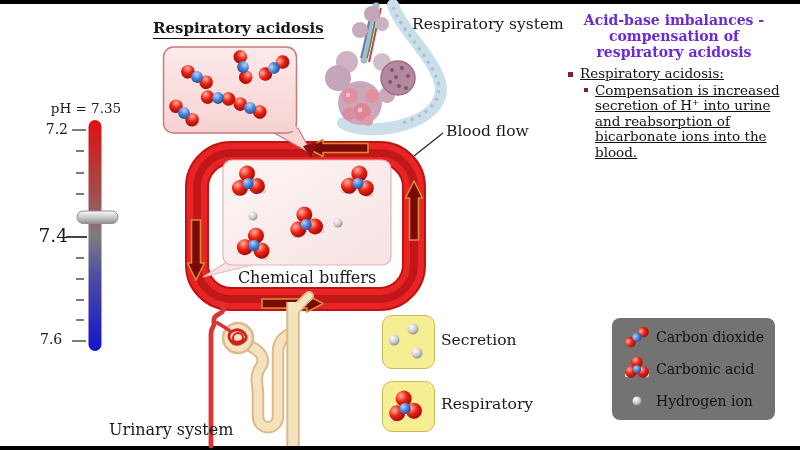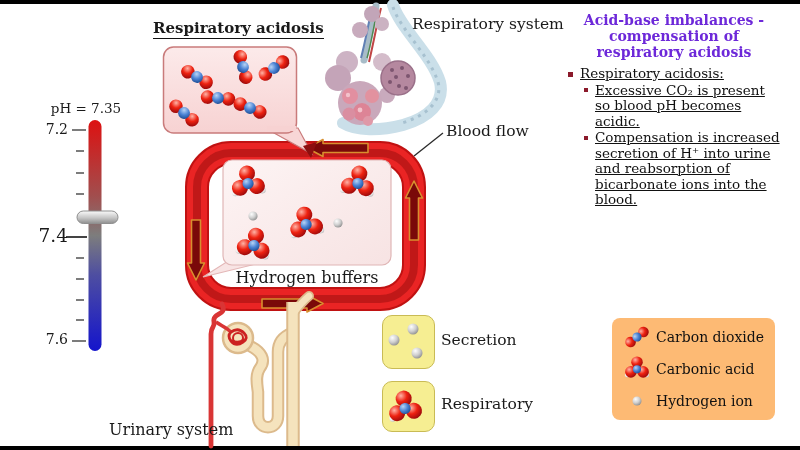--- a/index.html
+++ b/index.html
@@ -17,21 +17,21 @@
   .bullet-row{display:flex;margin-top:3px;text-decoration:underline;}
   .bullet-sq{flex:0 0 auto;background:#8b1a2b;margin-top:6px;margin-right:7px;}
   .sq1{width:5px;height:5px;}
   .sq2{width:4px;height:4px;margin-top:5.5px;}
   .b1-text{font-size:13.5px;line-height:15.5px;}
   .b2{margin-left:16px;margin-top:1px;}
   .b2-text{font-size:13.5px;line-height:15.5px;}
   
   .ybox{position:absolute;width:51px;background:#f6ee92;border:1.5px solid #c9bb55;border-radius:10px;}
   
-  .legend{position:absolute;left:612px;top:318px;width:163px;height:102px;background:#fdba74;
+  .legend{position:absolute;left:612px;top:318px;width:163px;height:102px;background:#737373;
           border-radius:8px;display:flex;flex-direction:column;justify-content:space-around;
           padding:3px 0 3px 6px;box-sizing:border-box;}
   .legend-row{display:flex;align-items:center;height:24px;}
   .legend-icon{flex:0 0 38px;display:flex;justify-content:center;}
   .legend-label{font-size:14px;color:#111;}
 </style>
 </head>
 <body>
 
 <div class="stage">
@@ -217,26 +217,26 @@
         <path d="M 231,332 q 7,-5 13,1 q 5,5 -1,9 q -7,5 -12,-1 q -4,-5 0,-9" stroke-width="2.8"></path>
         <circle cx="238" cy="338" r="5" stroke-width="2"></circle>
         <path d="M 232,340 q 6,4 12,-1" stroke-width="2"></path>
       </g>
     </g>
   </svg>
 
   <div class="abs lbl" style="left:46px;top:100px;width:80px;text-align:center;font-size:13.5px;">pH = 7.35</div>
   <div class="abs lbl" style="left:40px;top:121px;width:28px;text-align:right;font-size:14px;">7.2</div>
   <div class="abs lbl" style="left:31px;top:225px;width:37px;text-align:right;font-size:18.5px;">7.4</div>
-  <div class="abs lbl" style="left:40px;top:331px;width:28px;text-align:right;font-size:14px;">7.6</div>
+  <div class="abs lbl" style="left:40px;top:331px;width:28px;font-size:14px;">7.6</div>
 
   <div class="abs lbl heading-underline" style="left:153px;top:19px;font-size:15px;">Respiratory acidosis</div>
   <div class="abs lbl" style="left:412px;top:15px;font-size:15.5px;">Respiratory system</div>
   <div class="abs lbl" style="left:446px;top:122px;font-size:15.5px;">Blood flow</div>
-  <div class="abs lbl" style="left:232px;top:268px;width:150px;text-align:center;font-size:16px;">Hydrogen buffers</div>
+  <div class="abs lbl" style="left:232px;top:268px;width:150px;text-align:center;font-size:16px;">Chemical buffers</div>
   <div class="abs lbl" style="left:109px;top:420px;font-size:16px;">Urinary system</div>
   <div class="abs lbl" style="left:441px;top:331px;font-size:15.5px;">Secretion</div>
   <div class="abs lbl" style="left:441px;top:395px;font-size:15.5px;">Respiratory</div>
 
   <div class="ybox" style="left:382px;top:315px;height:52px;">
     <svg width="51" height="52" viewBox="0 0 51 52">
       <circle cx="11" cy="24" r="5.5" fill="url(#grayG)"></circle>
       <circle cx="30" cy="13" r="5.5" fill="url(#grayG)"></circle>
       <circle cx="34" cy="37" r="5.5" fill="url(#grayG)"></circle>
     </svg>
@@ -279,21 +279,17 @@
       <div>Acid-base imbalances -</div>
       <div>compensation of</div>
       <div>respiratory acidosis</div>
     </div>
     <div class="bullet-row" style="margin-top:6px;">
       <span class="bullet-sq sq1"></span>
       <span class="b1-text">Respiratory acidosis:</span>
     </div>
     <div class="bullet-row b2">
       <span class="bullet-sq sq2"></span>
-      <span class="b2-text">Excessive CO₂ is present so blood pH becomes acidic.</span>
-    </div>
-    <div class="bullet-row b2">
-      <span class="bullet-sq sq2"></span>
       <span class="b2-text">Compensation is increased secretion of H⁺ into urine and reabsorption of bicarbonate ions into the blood.</span>
     </div>
   </div>
 
 </div>
 
 </body></html>

